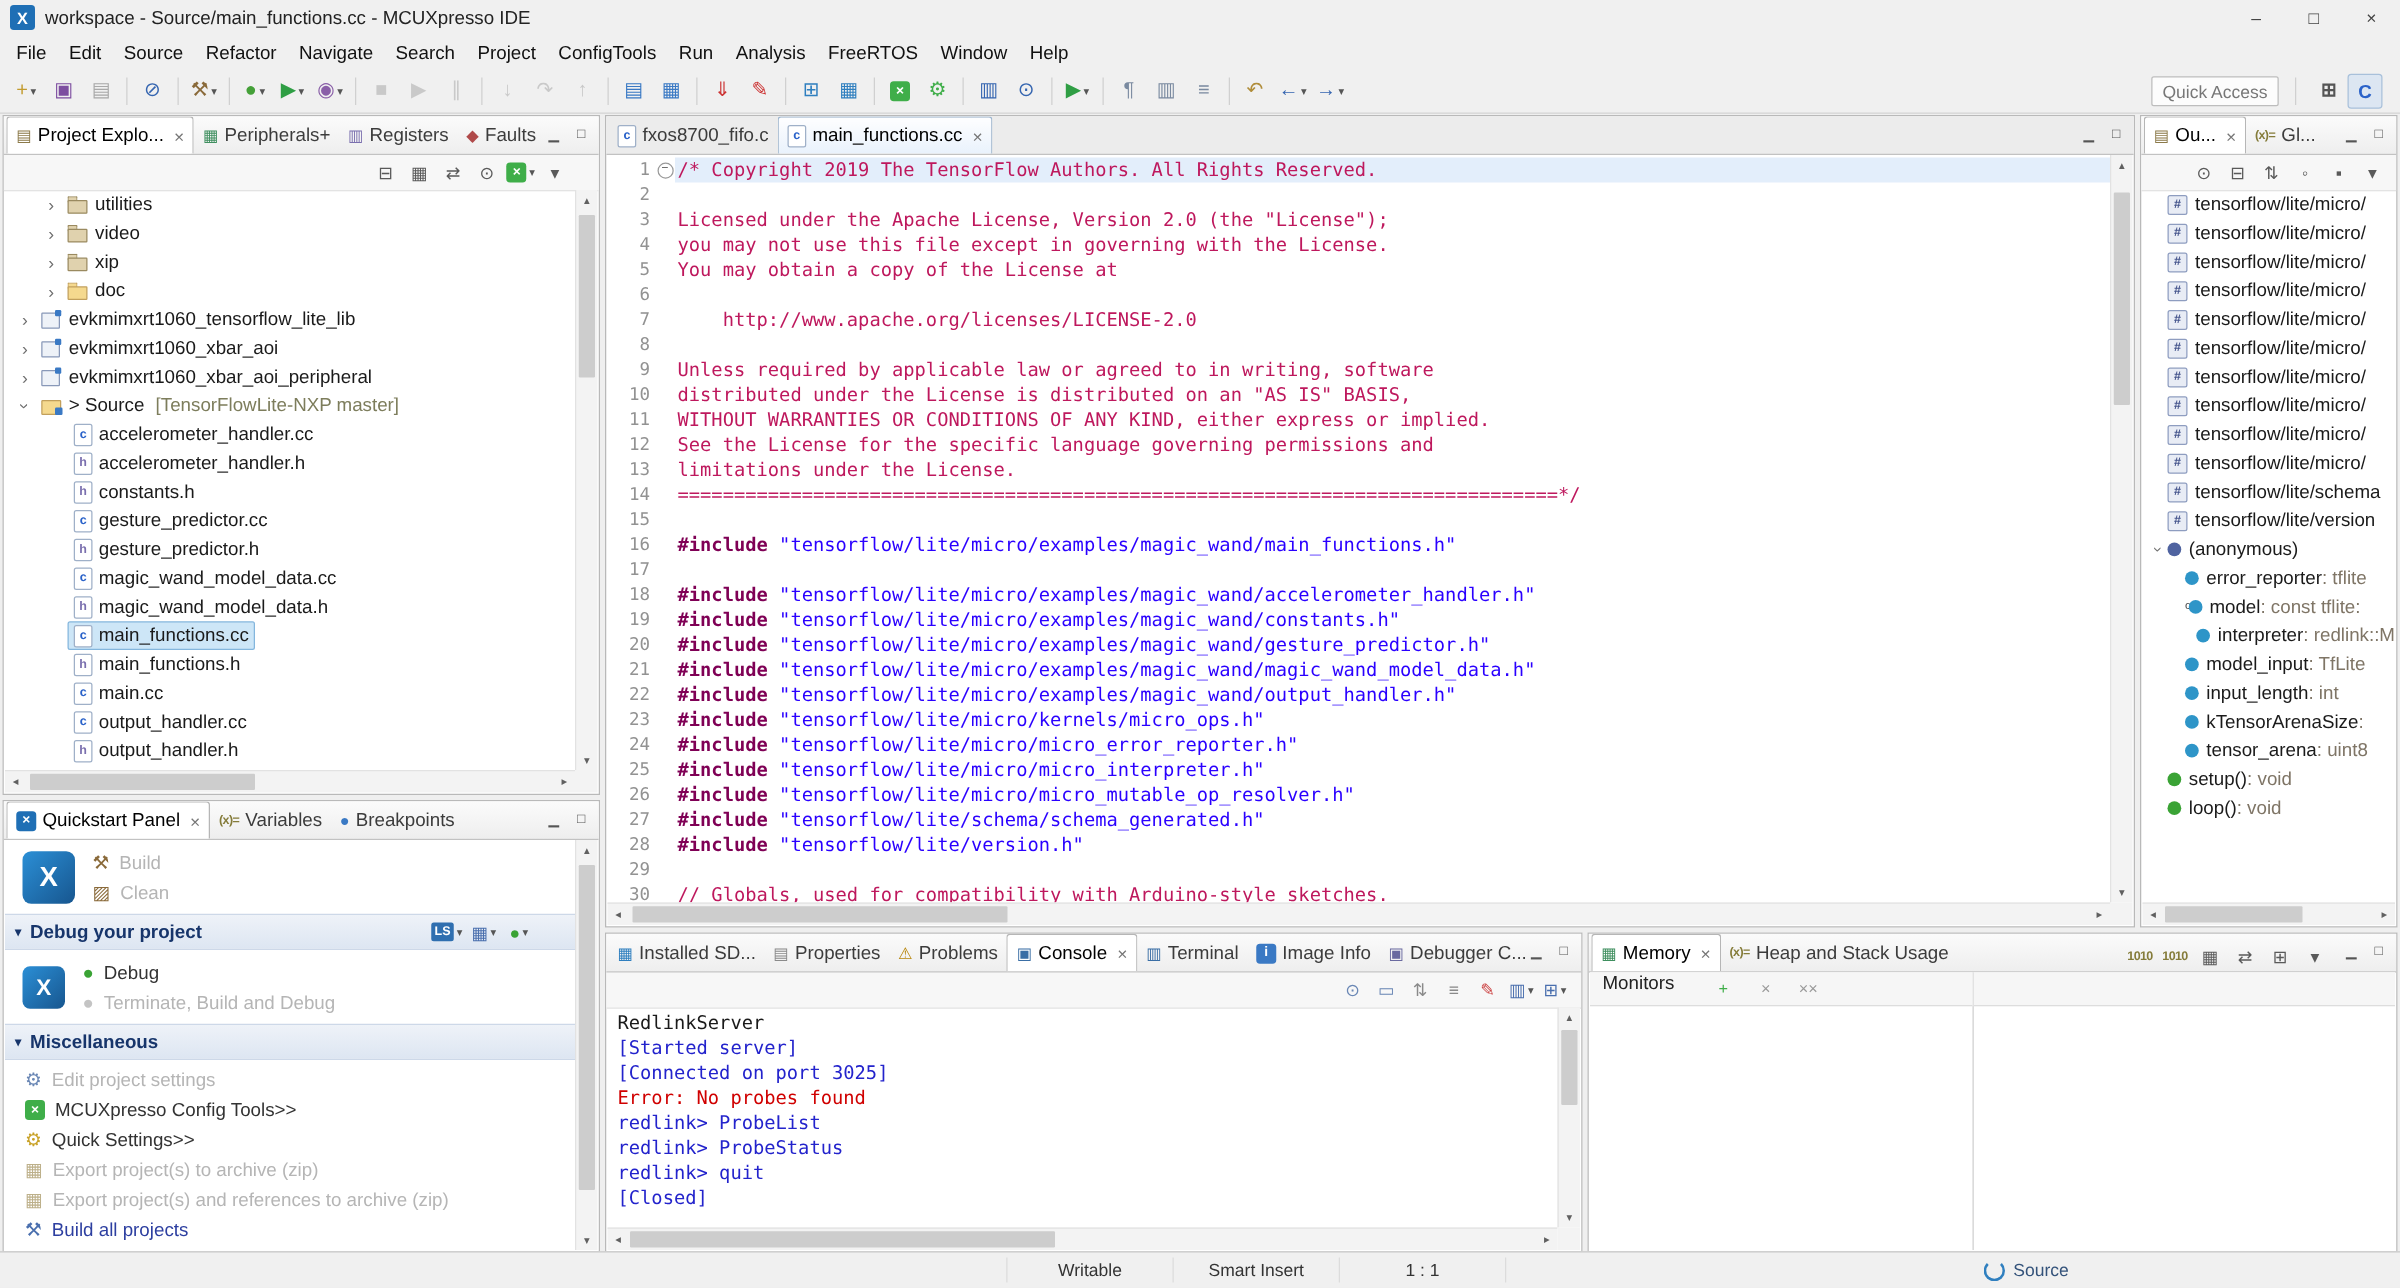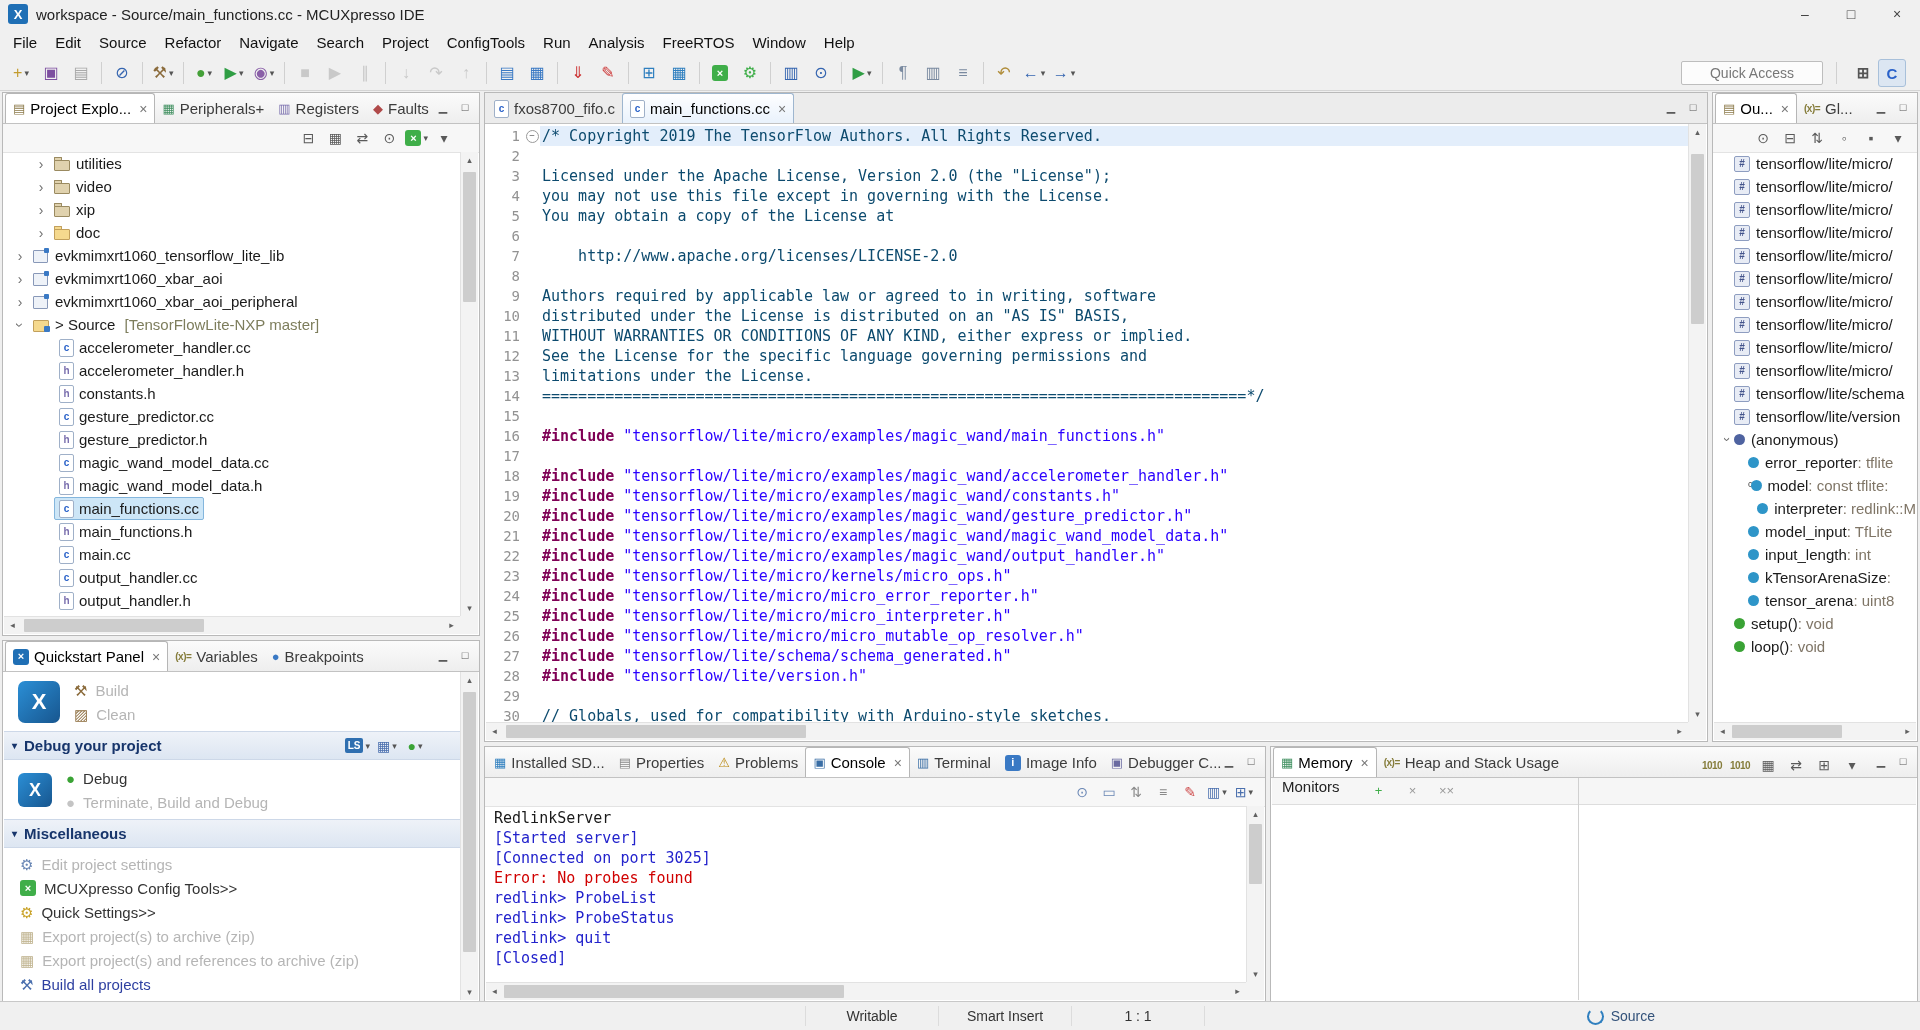--- a/index.html
+++ b/index.html
@@ -21,21 +21,21 @@
 
   
   .toolbar{position:absolute;top:56px;left:0;right:0;height:34px;background:#f0f0f0;border-bottom:1px solid #d4d4d4;
            display:flex;align-items:center;padding:0 6px;overflow:hidden}
   #tb-icons{display:flex;align-items:center}
   .tbtn{height:26px;min-width:24px;display:inline-flex;align-items:center;justify-content:center;border-radius:3px;margin:0 1px;padding:0 2px}
   .tbtn .tg{font-size:16px;line-height:1}
   .caret{font-size:9px;color:#555;margin-left:2px}
   .tsep{width:1px;height:22px;background:#d0d0d0;margin:0 5px;display:inline-block}
   .tb-right{margin-left:auto;display:flex;align-items:center;gap:8px;padding-right:8px}
-  .quick-access{border:1px solid #bdbdbd;background:#fcfcfc;color:#777;font-size:14px;padding:3px 28px;border-radius:2px;white-space:nowrap}
+  .quick-access{border:1px solid #bdbdbd;background:#fcfcfc;color:#777;font-size:14px;padding:3px 8px;border-radius:2px;white-space:nowrap}
   .persp-btn{width:26px;height:26px;display:flex;align-items:center;justify-content:center;border-radius:3px;font-size:15px}
   .persp-btn.active{background:#dce6f2;border:1px solid #a8c0da}
 
   
   .panel{position:absolute;background:#fff;border:1px solid #b9b9b9;box-sizing:border-box;overflow:hidden}
   .tabbar{height:30px;display:flex;align-items:flex-end;background:linear-gradient(#fbfbfb,#eee);border-bottom:1px solid #c2c2c2;position:relative;padding-left:2px;overflow:hidden}
   .tab{height:29px;display:flex;align-items:center;gap:5px;padding:0 7px;font-size:15px;color:#3c3c3c;white-space:nowrap;flex:none}
   .tab.active{background:#fff;border:1px solid #b6b6b6;border-bottom:none;border-radius:3px 3px 0 0;color:#000}
   #editor .tab.active{background:linear-gradient(#fefeff,#e9f2fc);border-color:#9eb6cf}
   .tab .gi{font-size:13px}
@@ -72,21 +72,21 @@
   .tdec{color:#7d7d5c;margin-left:4px}
 
   
   #code{position:absolute;top:31px;left:1px;right:19px;bottom:19px;font-family:"DejaVu Sans Mono",monospace;font-size:15px;background:#fff;overflow:hidden;padding-top:2px}
   .cl{height:20px;display:flex;align-items:center}
   .cl .ln{width:34px;text-align:right;color:#929292;flex:none;padding-right:4px;font-size:14px}
   .cl .fold{width:16px;flex:none;display:flex;align-items:center;justify-content:center}
   .fm{width:11px;height:11px;border:1px solid #9a9a9a;border-radius:50%;font-size:9px;line-height:9px;color:#666;text-align:center;background:#fff}
   .cl .src{white-space:pre;flex:1;height:100%;display:flex;align-items:center;padding-left:2px}
   .cl.hl .src{background:#e3eefb}
-  .tc{color:#0c4a6e}.td{color:#7F0055;font-weight:bold}.ts{color:#2A00FF}.tx{color:#000}
+  .tc{color:#be185d}.td{color:#7F0055;font-weight:bold}.ts{color:#2A00FF}.tx{color:#000}
 
   
   #outline-list{position:absolute;top:59px;left:1px;right:1px;bottom:19px;font-size:15px;overflow:hidden}
   .orow{height:23px;display:flex;align-items:center;white-space:nowrap;padding-left:6px;overflow:hidden}
   .ochev{width:14px;color:#6e6e6e;font-size:13px;text-align:center;flex:none;display:inline-block}
   .ochev.open{transform:rotate(90deg)}
   .oi-inc{width:14px;height:14px;background:#e8ecf5;border:1px solid #8e9dc0;border-radius:2px;color:#44548c;font-size:10px;font-weight:bold;display:inline-flex;align-items:center;justify-content:center;flex:none}
   .dot{width:11px;height:11px;border-radius:50%;display:inline-block;flex:none}
   .olab{margin-left:6px}
   .otype{color:#7f7566}
@@ -653,21 +653,21 @@
           <span class="src"><span class="tc">    http://www.apache.org/licenses/LICENSE-2.0</span></span>
         </div>
         <div class="cl">
           <span class="ln">8</span>
           <span class="fold"></span>
           <span class="src"></span>
         </div>
         <div class="cl">
           <span class="ln">9</span>
           <span class="fold"></span>
-          <span class="src"><span class="tc">Authors required by applicable law or agreed to in writing, software</span></span>
+          <span class="src"><span class="tc">Unless required by applicable law or agreed to in writing, software</span></span>
         </div>
         <div class="cl">
           <span class="ln">10</span>
           <span class="fold"></span>
           <span class="src"><span class="tc">distributed under the License is distributed on an "AS IS" BASIS,</span></span>
         </div>
         <div class="cl">
           <span class="ln">11</span>
           <span class="fold"></span>
           <span class="src"><span class="tc">WITHOUT WARRANTIES OR CONDITIONS OF ANY KIND, either express or implied.</span></span>

